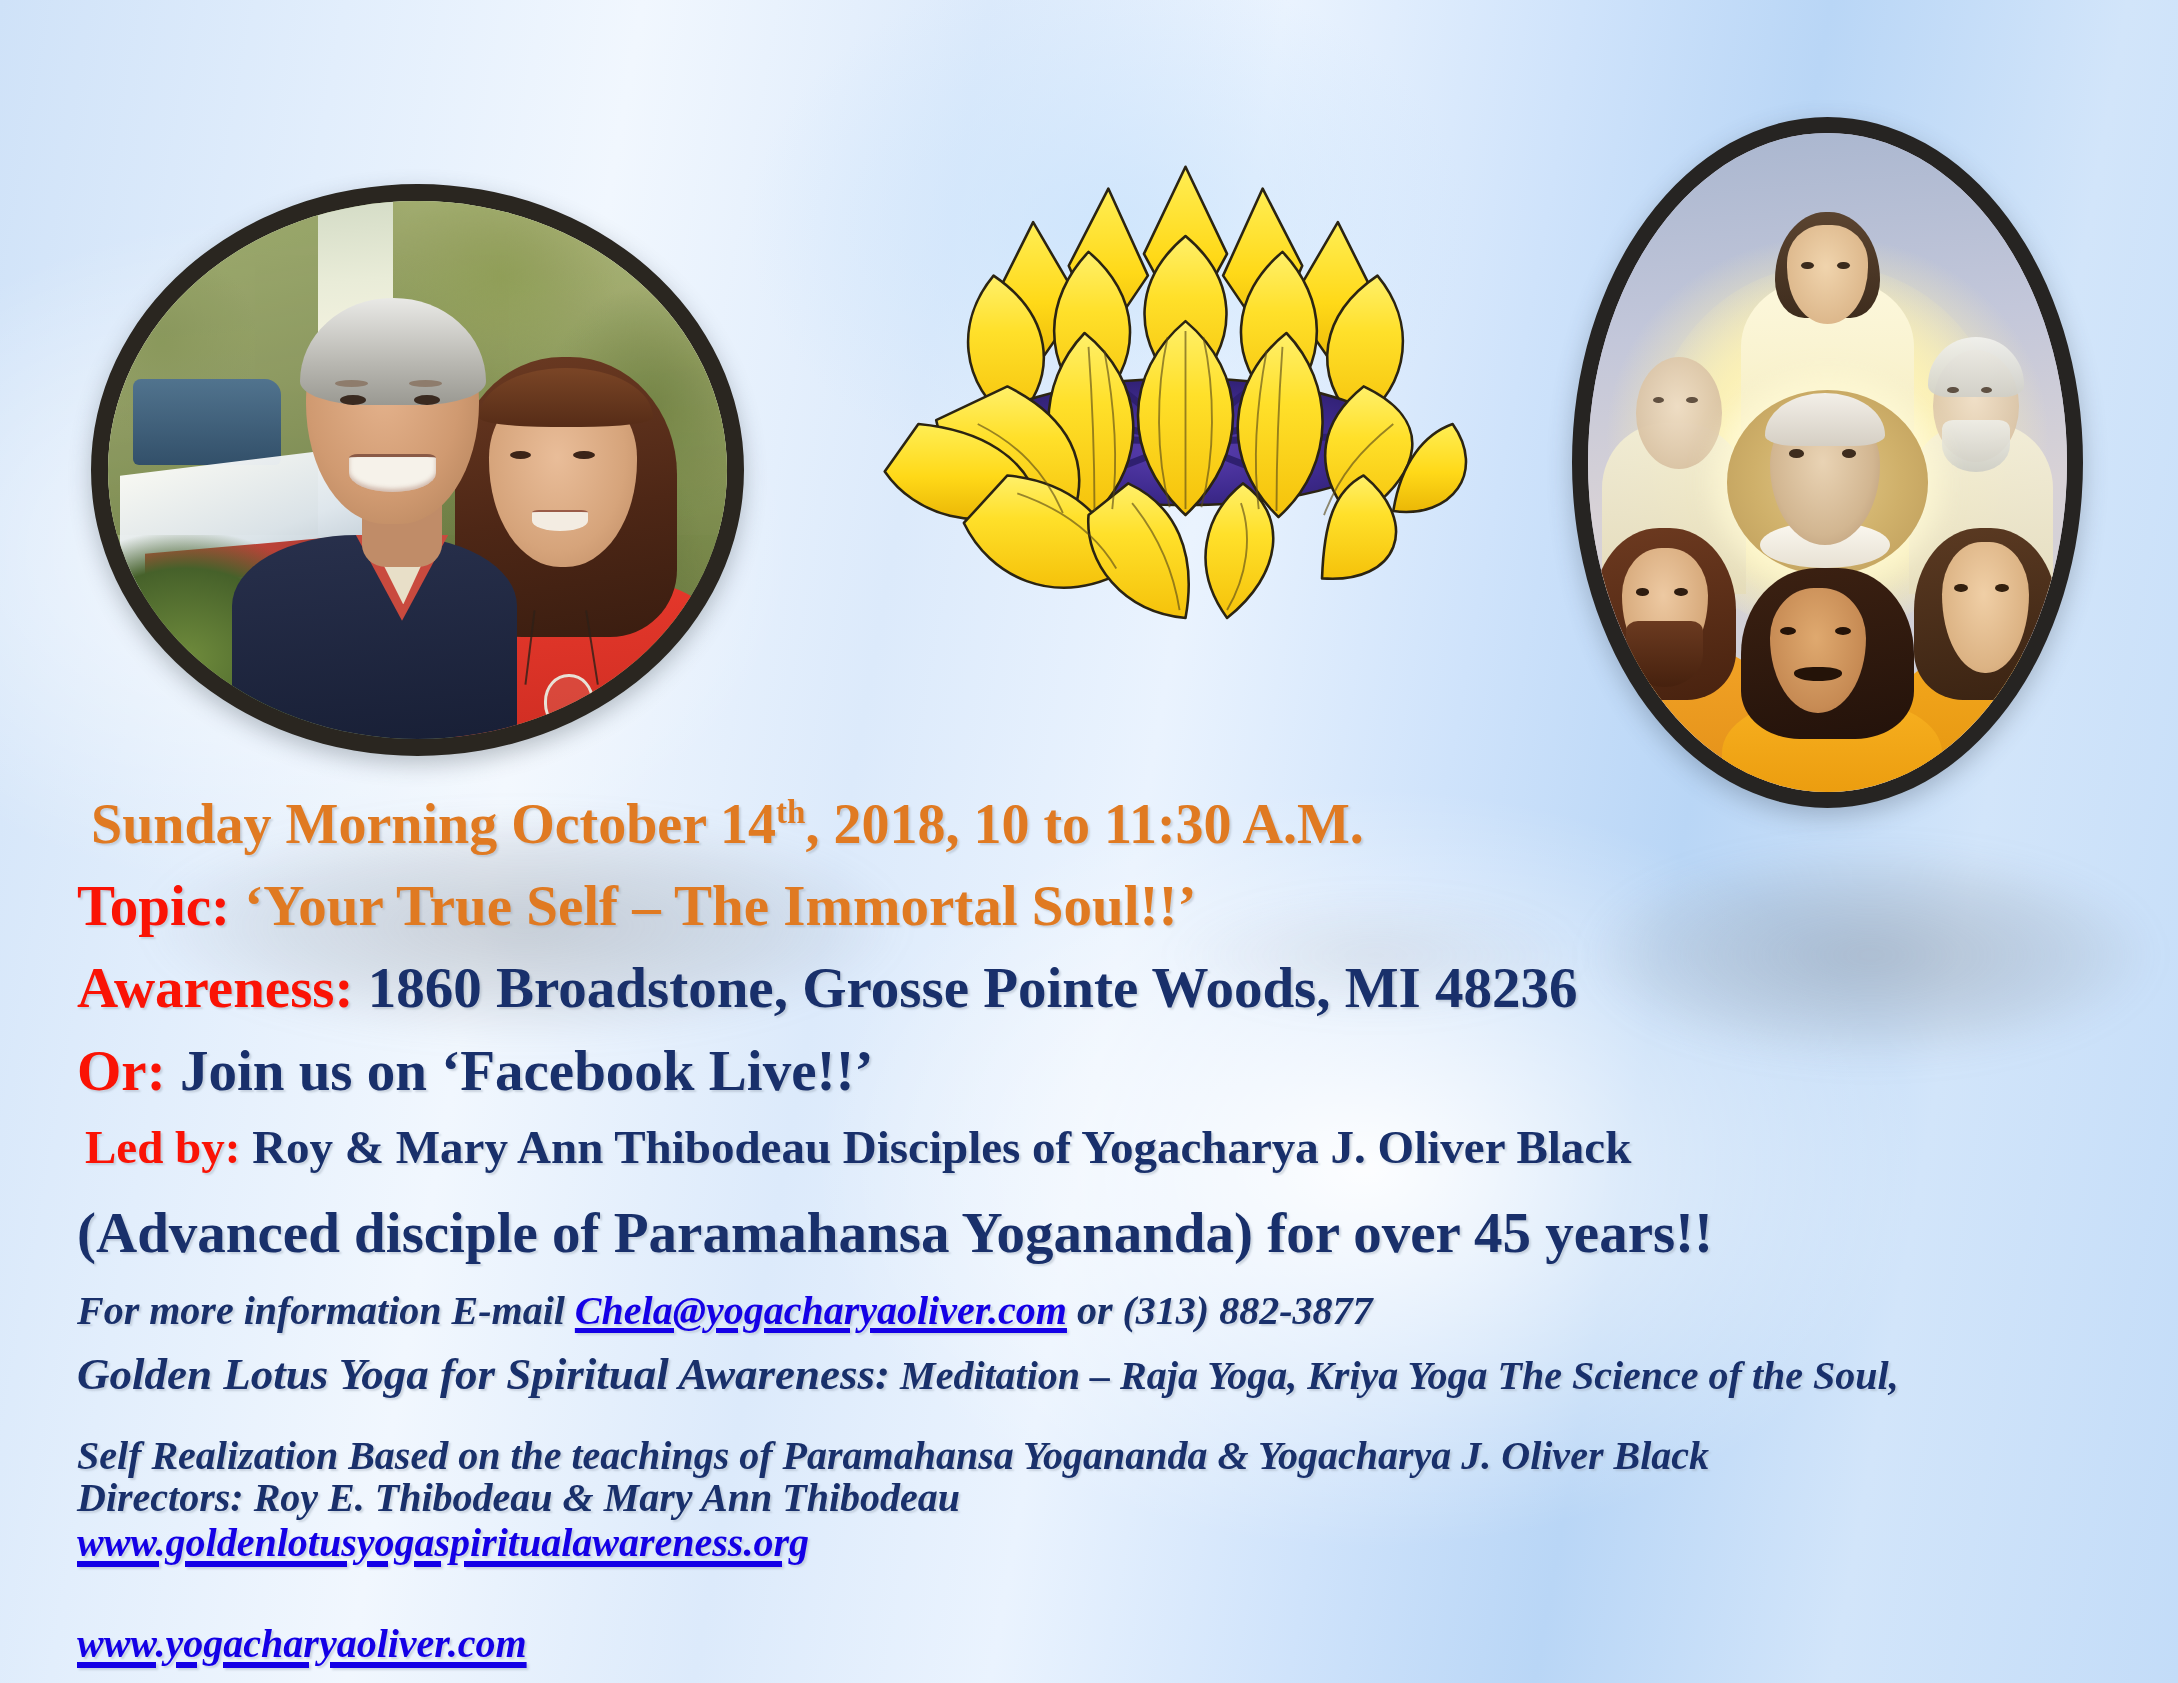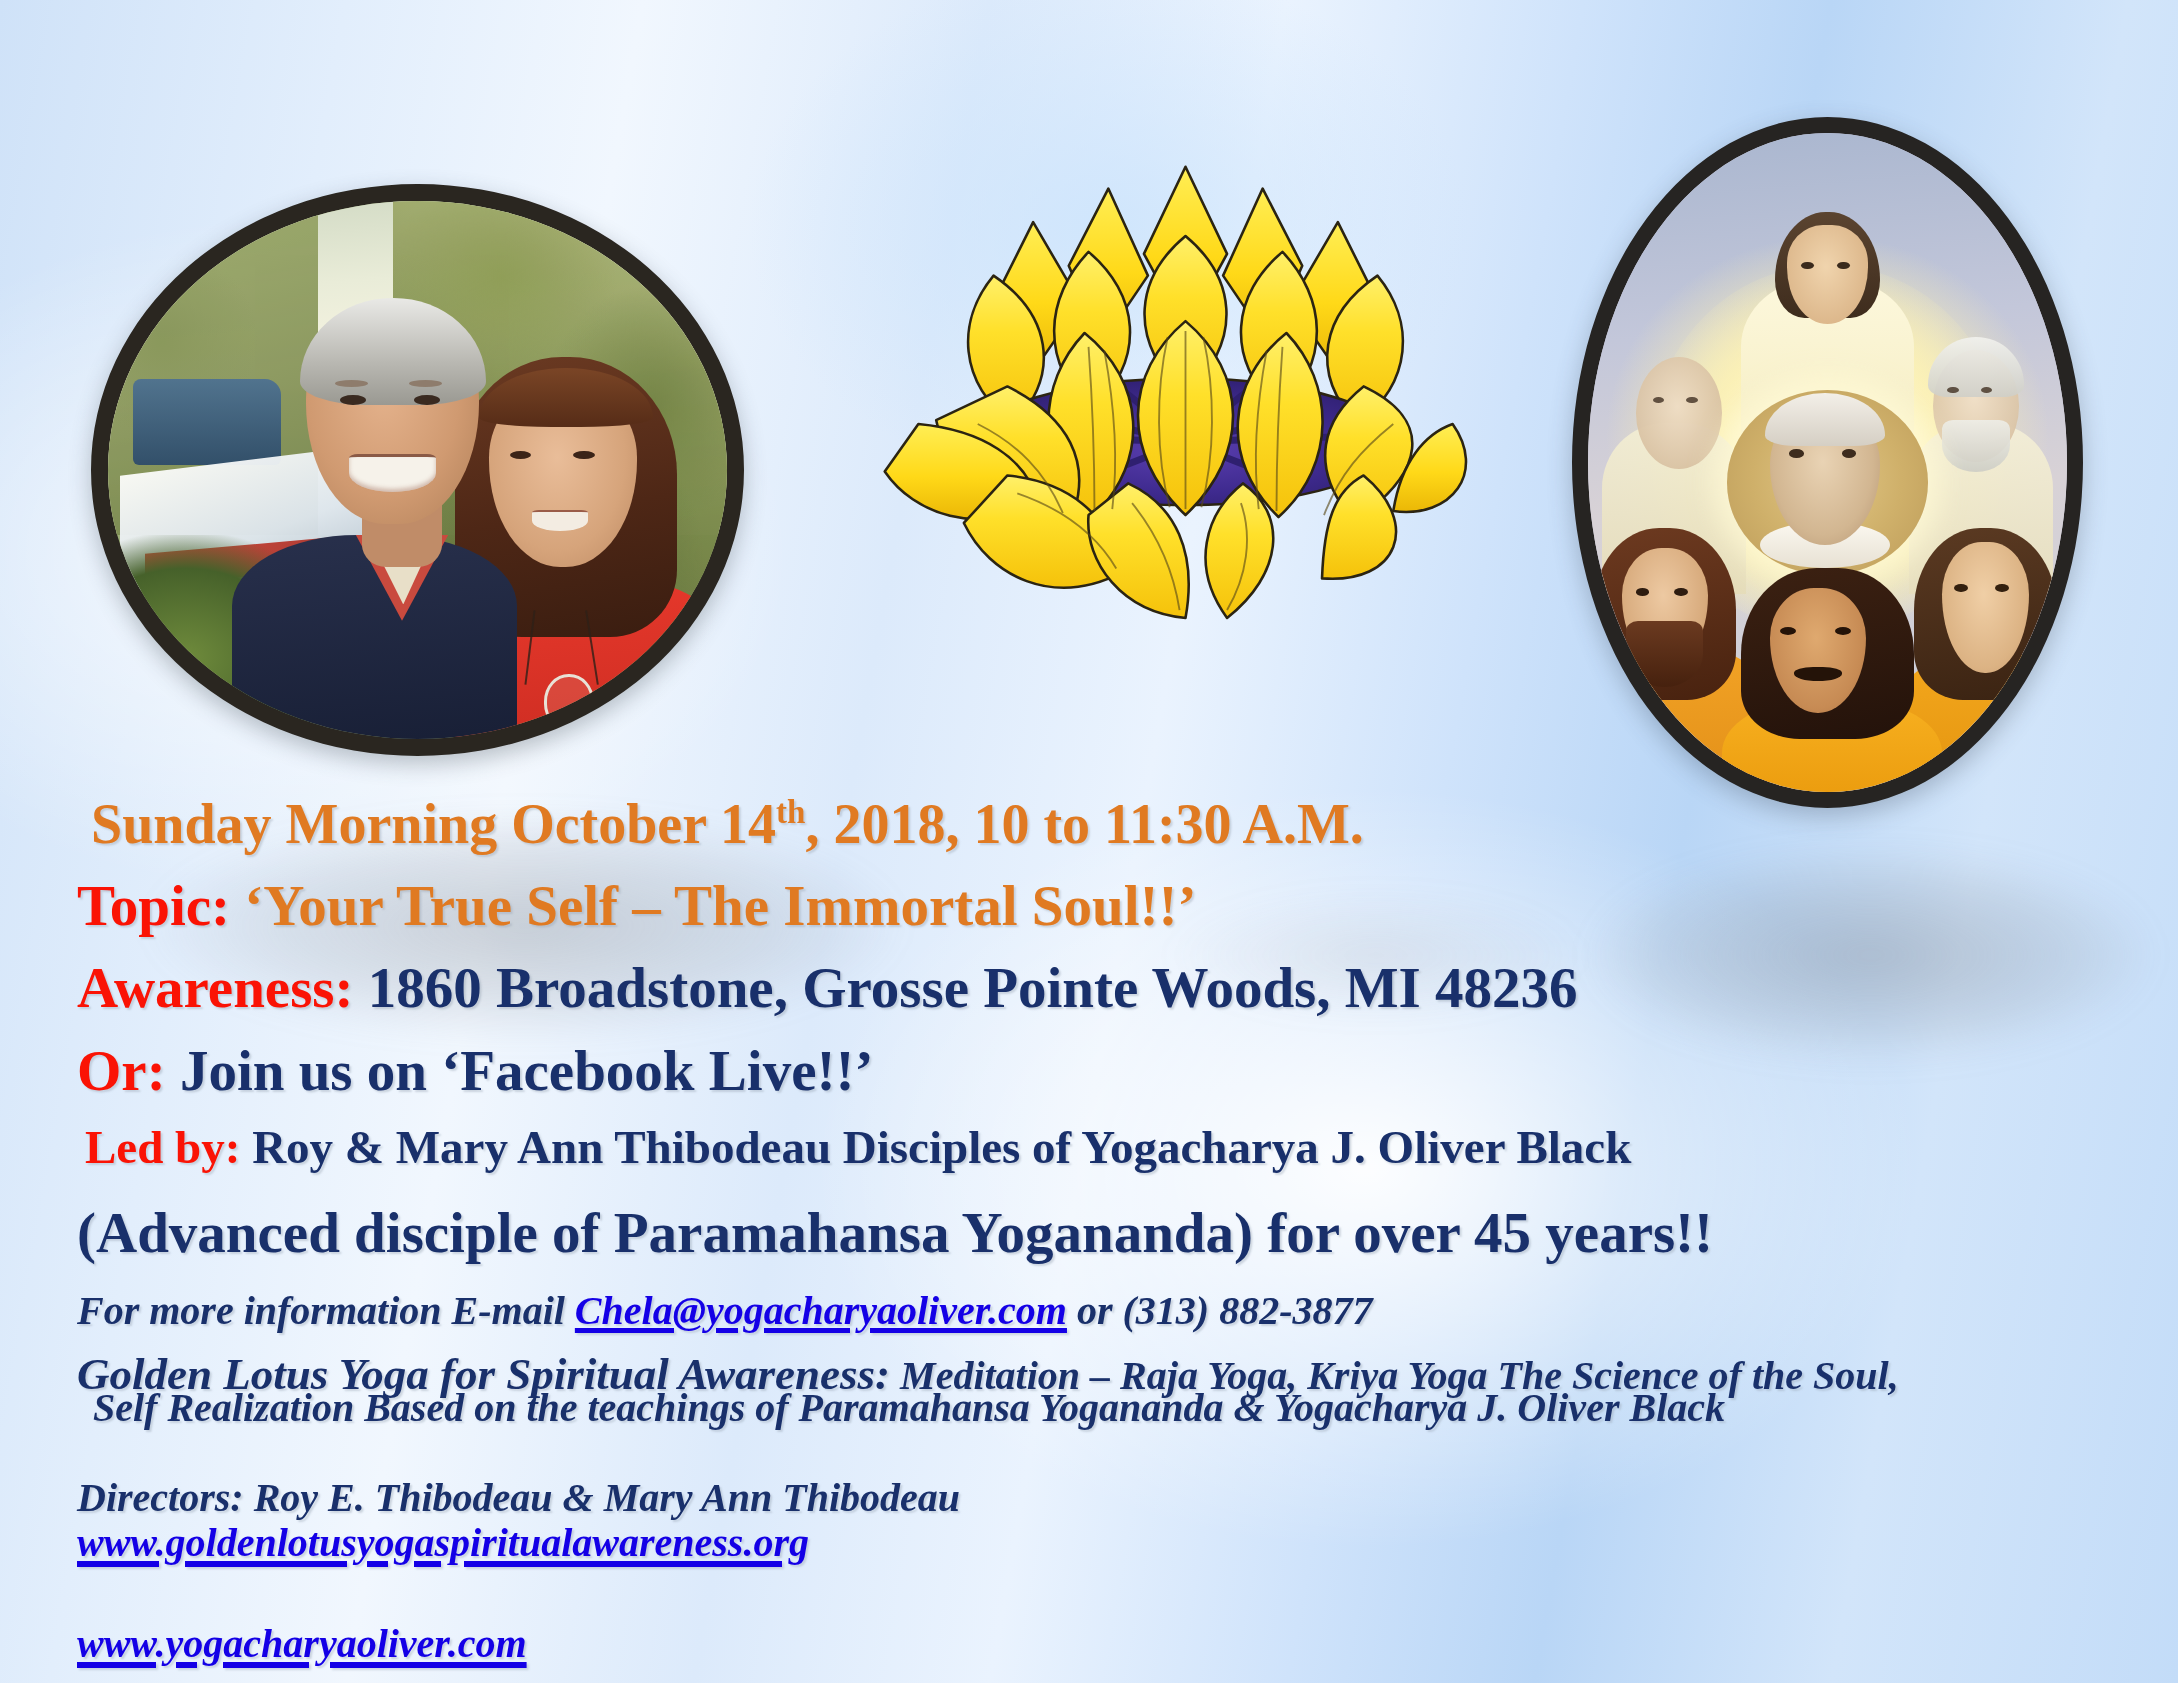--- a/index.html
+++ b/index.html
@@ -380,21 +380,21 @@
     position: absolute;
     left: 77px;
     font-style: italic; font-weight: bold;
     color: #19306B;
     font-size: 40px;
     white-space: nowrap;
     text-shadow: 2px 2px 2px rgba(150,162,178,0.40);
   }
   .fl-1 { top: 495px; }
   .fl-2 { top: 556px; }
-  .fl-3 { top: 592px; margin-left: 16px; }
+  .fl-3 { top: 640px; }
   .fl-4 { top: 682px; }
   .fl-5 { top: 727px; }
   .fl-6 { top: 828px; }
   .big-it { font-size: 45px; }
   .link {
     color: #1400E6;
     text-decoration: underline;
     text-decoration-thickness: 5px;
     text-underline-offset: 4px;
   }

